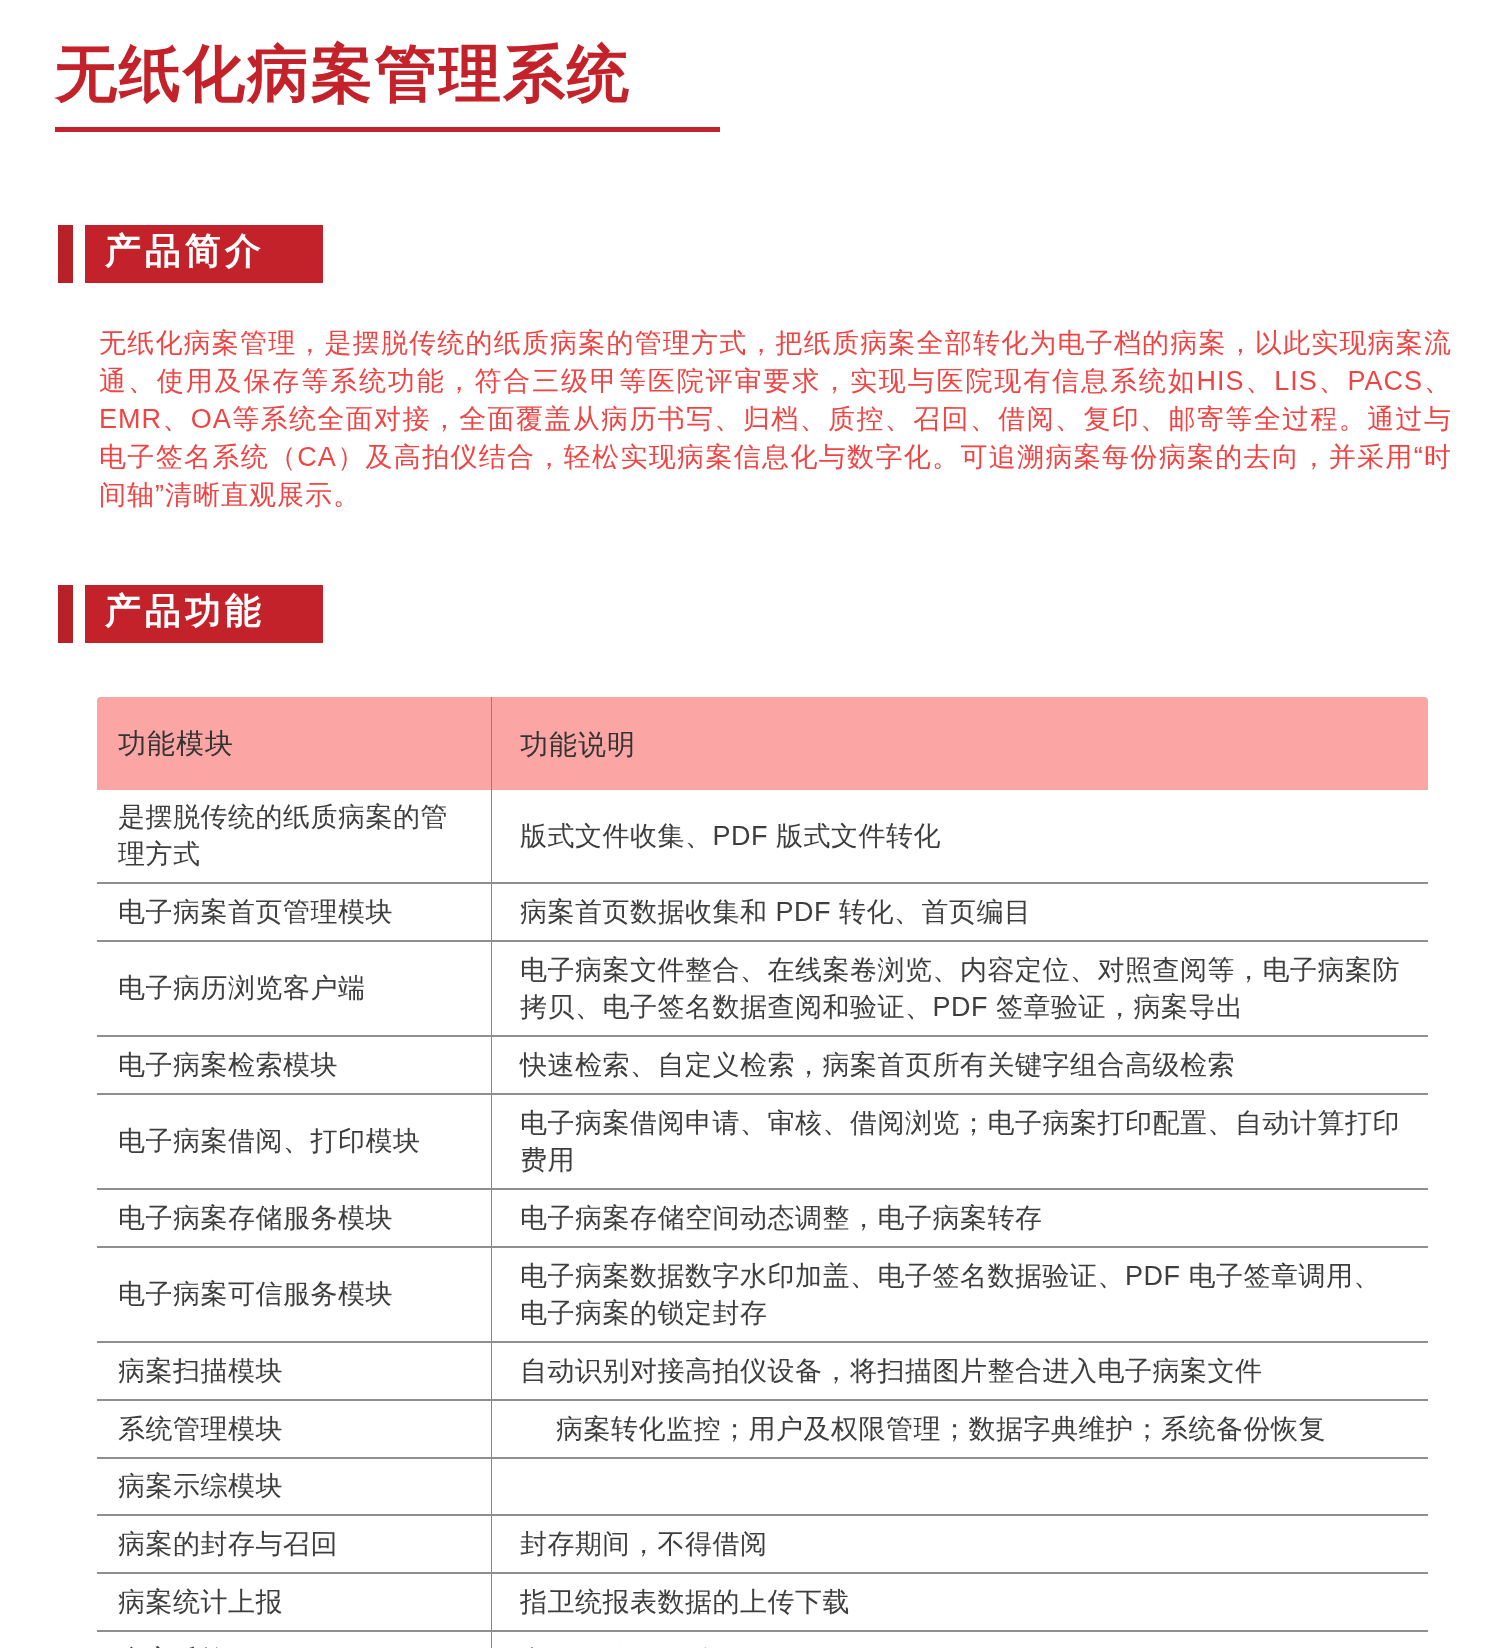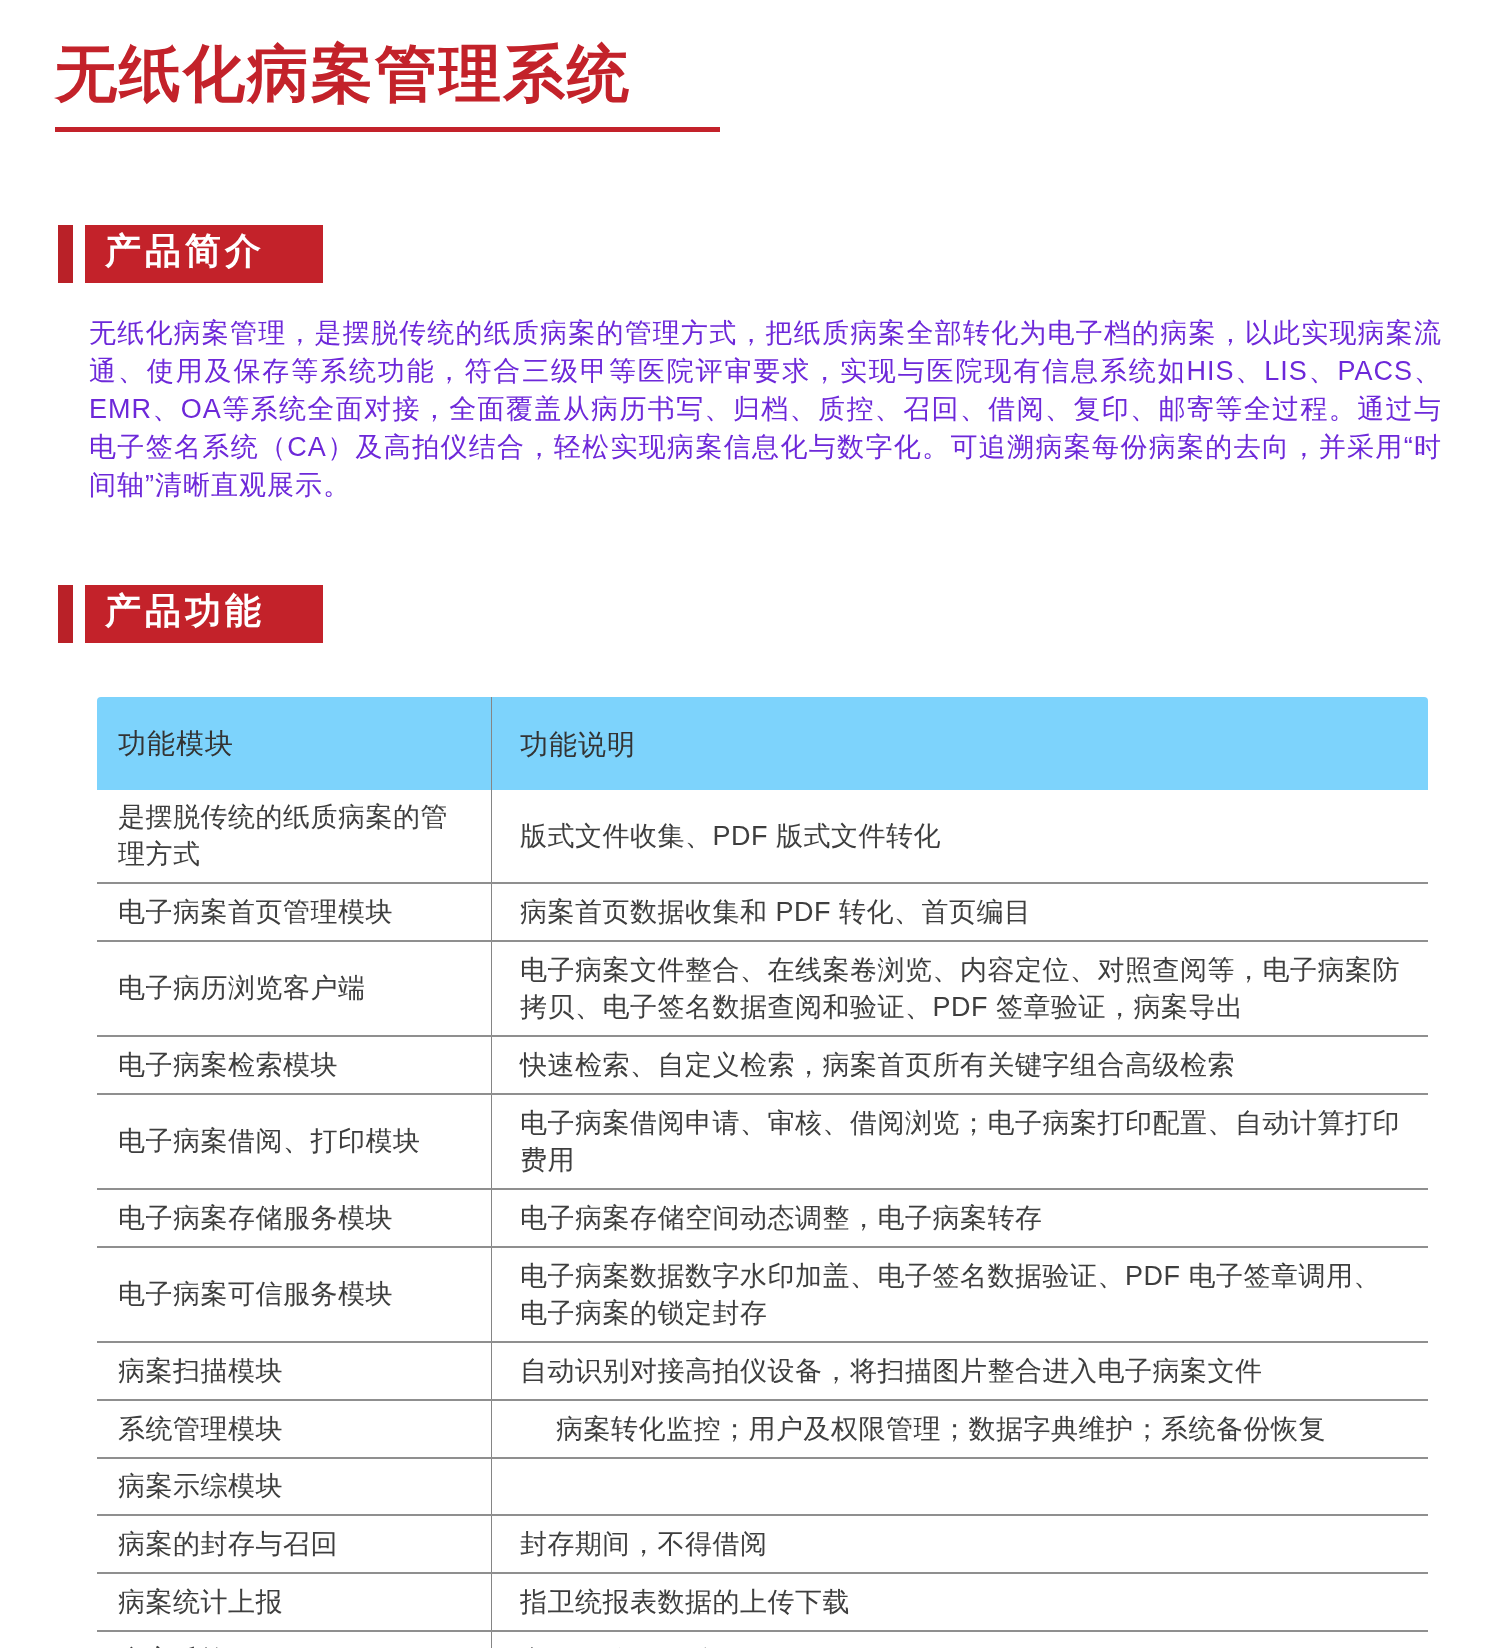--- a/index.html
+++ b/index.html
@@ -67,25 +67,25 @@
     white-space: nowrap;
     font-family: Liberation Mono, monospace;
   }
 
   
   .intro-paragraph {
     position: absolute;
     left: 87px;
     top: 312px;
     width: 1353px;
-    margin: 2px;
+    margin: 12px;
     font-size: 27px;
     line-height: 38px;
     letter-spacing: 1px;
-    color: #6d28d9;
+    color: #ef4444;
     text-align: justify;
     text-align-last: left;
   }
 
   
   .features-table {
     position: absolute;
     left: 97px;
     top: 697px;
     width: 1331px;
@@ -104,21 +104,21 @@
     width: 395px;
     flex: 0 0 395px;
     border-right: 1px solid #858585;
     padding: 9px 24px 9px 21px;
   }
   .t-col2 {
     flex: 1 1 auto;
     padding: 10px 26px 9px 28px;
   }
   .t-head {
-    background: #7dd3fc;
+    background: #fca5a5;
     min-height: 93px;
     border-radius: 4px 4px 0 0;
     justify-content: flex-end;
   }
   .t-head .t-cell {
     font-size: 28px;
     color: #333333;
     letter-spacing: 1px;
   }
   .t-body-row { border-bottom: 2px solid #8f8f8f; }

